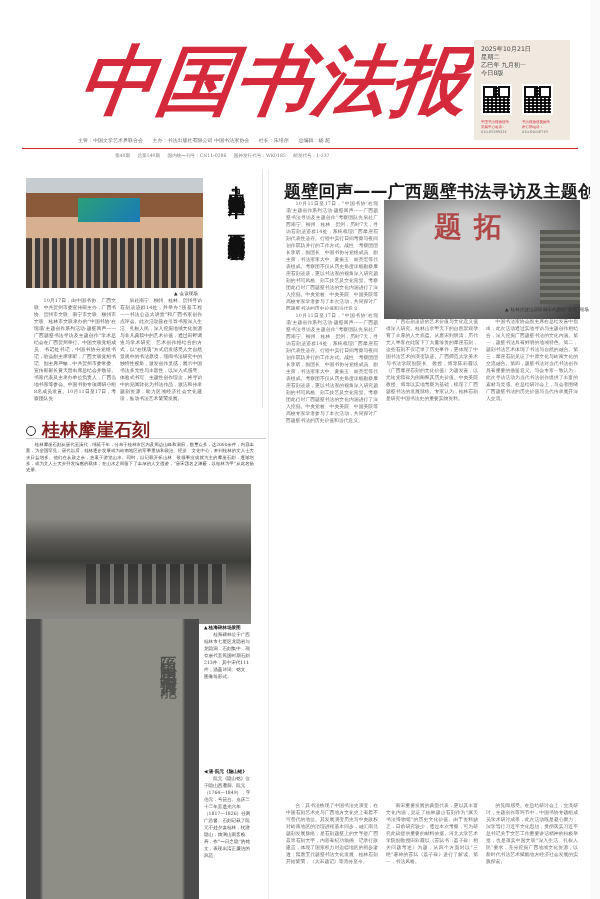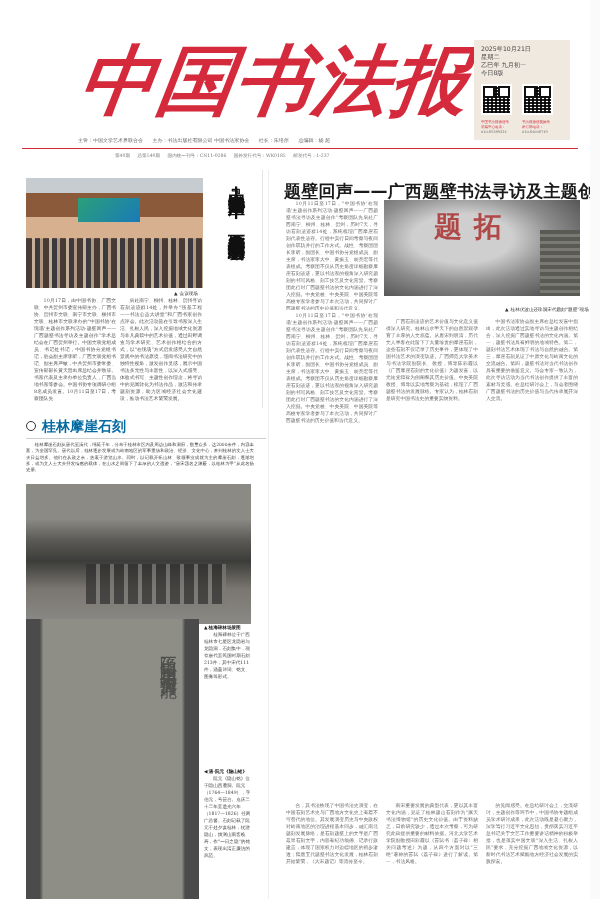--- a/index.html
+++ b/index.html
@@ -34,21 +34,21 @@
   .qr-cap .tel { color: #666; }
 
   
   .photo { position: absolute; overflow: hidden; }
   .ph-meeting { left: 26px; top: 178px; width: 177px; height: 110px;
     background:
       linear-gradient(180deg, #c7ccd1 0 14%, #8a5a3a 14% 35%, #d7b090 35% 55%, #7a6a60 55% 100%); }
   .ph-meeting .screen { position: absolute; left: 52px; top: 20px; width: 62px; height: 24px; background: linear-gradient(135deg,#2aa078,#1a7ab8); }
   .ph-meeting .crowd { position: absolute; left: 0; right: 0; bottom: 0; height: 50px;
     background: repeating-linear-gradient(90deg, #3b2e2a 0 6px, #d7c2a8 6px 9px, #2d2d35 9px 14px, #bfa38b 14px 17px); opacity: 0.8; }
-  .ph-rock { left: 384px; top: 200px; width: 196px; height: 96px;
+  .ph-rock { left: 384px; top: 200px; width: 196px; height: 119px;
     background: radial-gradient(ellipse at 40% 40%, #cfcfcf 0 30%, #8d8d8d 55%, #3a3a3a 100%); }
   .ph-rock .ins { position: absolute; left: 50px; top: 8px; font-size: 28px; font-weight: bold; color: #b04848; letter-spacing: 12px; font-family: "DejaVu Serif", serif; }
   .ph-rock .stairs { position: absolute; right: 0; top: 30px; width: 40px; height: 74px; background: repeating-linear-gradient(0deg, #5a5a55 0 4px, #7a7a72 4px 7px); }
   .ph-cave { left: 26px; top: 484px; width: 225px; height: 140px;
     background: linear-gradient(180deg, #8c8a85 0 25%, #5c5a56 40%, #3c3c3a 55%, #7a7670 75%, #8b8a86 100%); }
   .ph-cave .tablets { position: absolute; left: 60px; top: 80px; width: 140px; height: 40px;
     background: repeating-linear-gradient(90deg, #2e2e2e 0 10px, #7b7b77 10px 14px); opacity: 0.7; }
   .ph-stele { left: 26px; top: 619px; width: 173px; height: 280px;
     background: linear-gradient(90deg, #4b4b4b 0 8%, #8e8e86 10% 90%, #4b4b4b 92%); }
   .ph-stele .chars { position: absolute; left: 22px; top: 24px; width: 130px; height: 250px;
@@ -63,21 +63,21 @@
   .col { position: absolute; font-size: 4.8px; line-height: 7px; color: #555; text-align: justify; text-indent: 2em; overflow: hidden; }
   .col.gray { color: #666; }
 
   
   .vhead { position: absolute; writing-mode: vertical-rl; font-family: "DejaVu Sans", sans-serif; font-weight: bold; color: #111; }
   .vhead1 { left: 226px; top: 180px; font-size: 17px; line-height: 22px; letter-spacing: 0.5px; height: 248px; }
   .vdiv { position: absolute; left: 262px; top: 170px; width: 1px; height: 238px; background: #e4e4e4; }
 
   .main-title { position: absolute; left: 284px; top: 180px; width: 300px; font-family: "DejaVu Sans", sans-serif; font-size: 17px; font-weight: bold; color: #1a1a1a; white-space: nowrap; letter-spacing: 0.3px; }
 
-  .sect-title { position: absolute; left: 26px; top: 418px; font-family: "DejaVu Sans", sans-serif; font-size: 14px; font-weight: bold; color: #0369a1; white-space: nowrap; }
+  .sect-title { position: absolute; left: 26px; top: 418px; font-family: "DejaVu Sans", sans-serif; font-size: 18px; font-weight: bold; color: #7f1d1d; white-space: nowrap; }
   .sect-title .ring { display: inline-block; width: 10px; height: 10px; border: 1.6px solid #333; border-radius: 50%; margin-right: 6px; position: relative; top: 0px; }
   .sect-line { position: absolute; left: 26px; top: 438px; width: 240px; height: 1px; background: #cfcfcf; }
   .sect-body { position: absolute; left: 26px; top: 442px; width: 228px; font-size: 4.4px; line-height: 6.3px; color: #444; text-indent: 2em; text-align: justify; font-family: "DejaVu Serif", serif; }
 
   .side-cap { position: absolute; font-size: 4.6px; line-height: 7px; color: #444; }
   .side-cap .t { font-weight: bold; color: #222; font-family: "DejaVu Sans", sans-serif; }
   .side-cap .t::before { content: "▲"; margin-right: 1px; }
   .side-cap .t.left::before { content: "◀"; }
   .side-cap .b { text-indent: 2em; }
 

